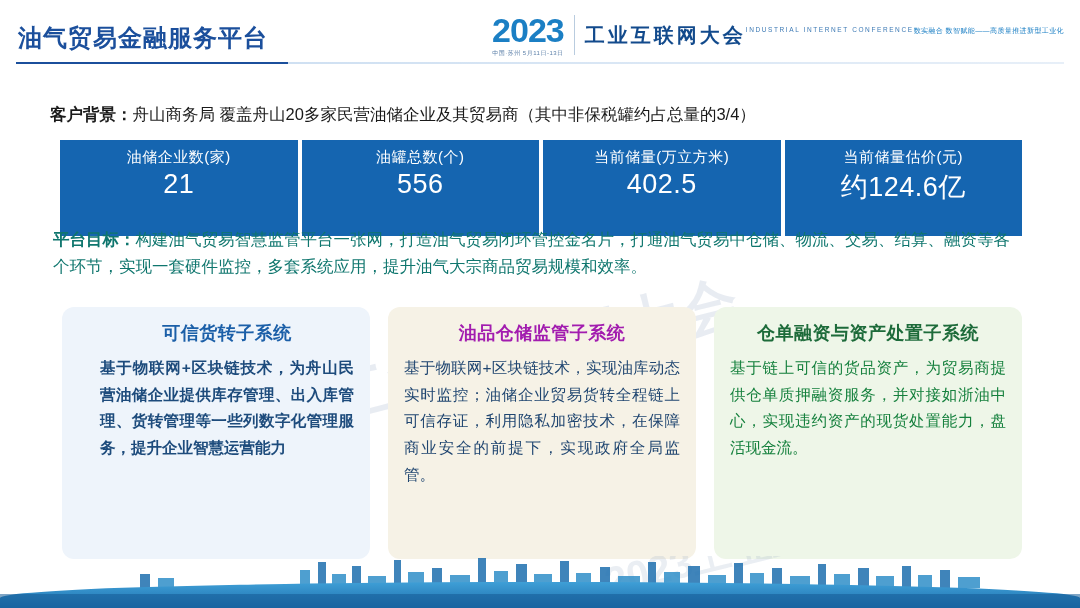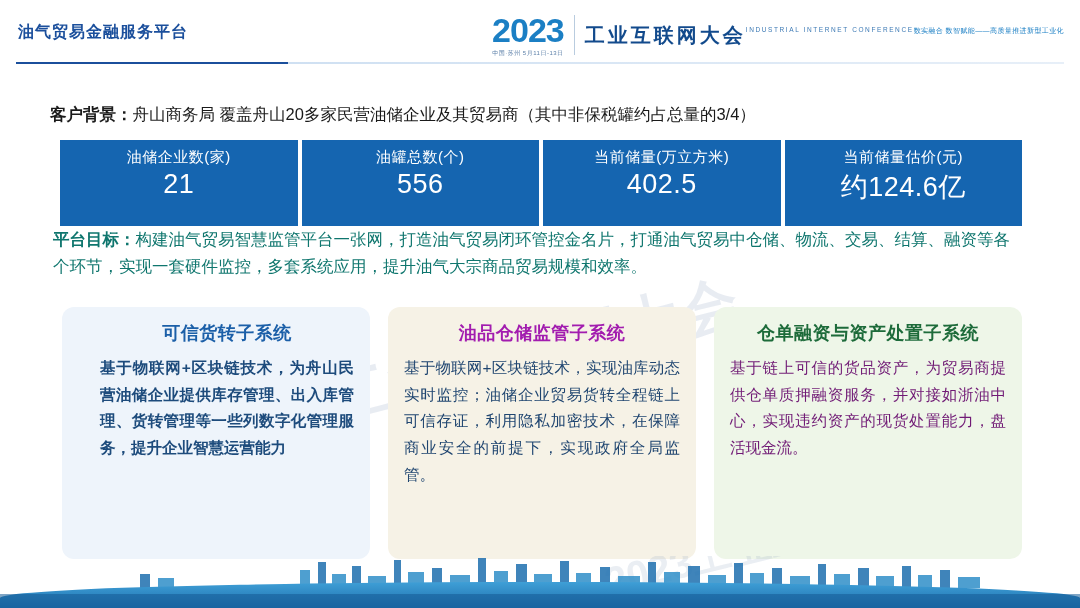--- a/index.html
+++ b/index.html
@@ -16,21 +16,21 @@
   .header {
     position: absolute;
     top: 0; left: 0;
     width: 1080px;
     height: 74px;
   }
   .header-title {
     position: absolute;
     left: 18px;
     top: 22px;
-    font-size: 16px;
+    font-size: 24px;
     font-weight: bold;
     color: #1b4f9c;
     letter-spacing: 1px;
   }
   .header-rule {
     position: absolute;
     left: 16px;
     top: 62px;
     width: 1048px;
     height: 2px;
@@ -123,21 +123,21 @@
   .kpi-row {
     position: absolute;
     left: 60px;
     top: 66px;
     width: 962px;
     display: flex;
     gap: 4px;
   }
   .kpi {
     width: 239px;
-    height: 86px;
+    height: 96px;
     background: #1565b0;
     color: #ffffff;
     text-align: center;
     padding-top: 8px;
   }
   .kpi-label { font-size: 15px; letter-spacing: 0.5px; }
   .kpi-value { font-size: 27px; margin-top: 2px; letter-spacing: 0.5px; }
 
   .goal {
     position: absolute;
@@ -178,21 +178,21 @@
     text-align: justify;
   }
   .card.c1 { background: #eef4fb; padding-left: 38px; }
   .card.c1 .card-title { color: #1b5fa8; }
   .card.c1 .card-body { color: #1d4b7c; font-weight: bold; }
   .card.c2 { background: #f6f2e6; }
   .card.c2 .card-title { color: #a21caf; font-family: Liberation Serif, serif; }
   .card.c2 .card-body { color: #1f4570; }
   .card.c3 { background: #eef6e8; }
   .card.c3 .card-title { color: #1d6b3a; }
-  .card.c3 .card-body { color: #701a75; }
+  .card.c3 .card-body { color: #15803d; }
 
   
   .skyline {
     position: absolute;
     left: 0;
     bottom: 0;
     width: 1080px;
     height: 52px;
     overflow: hidden;
   }

